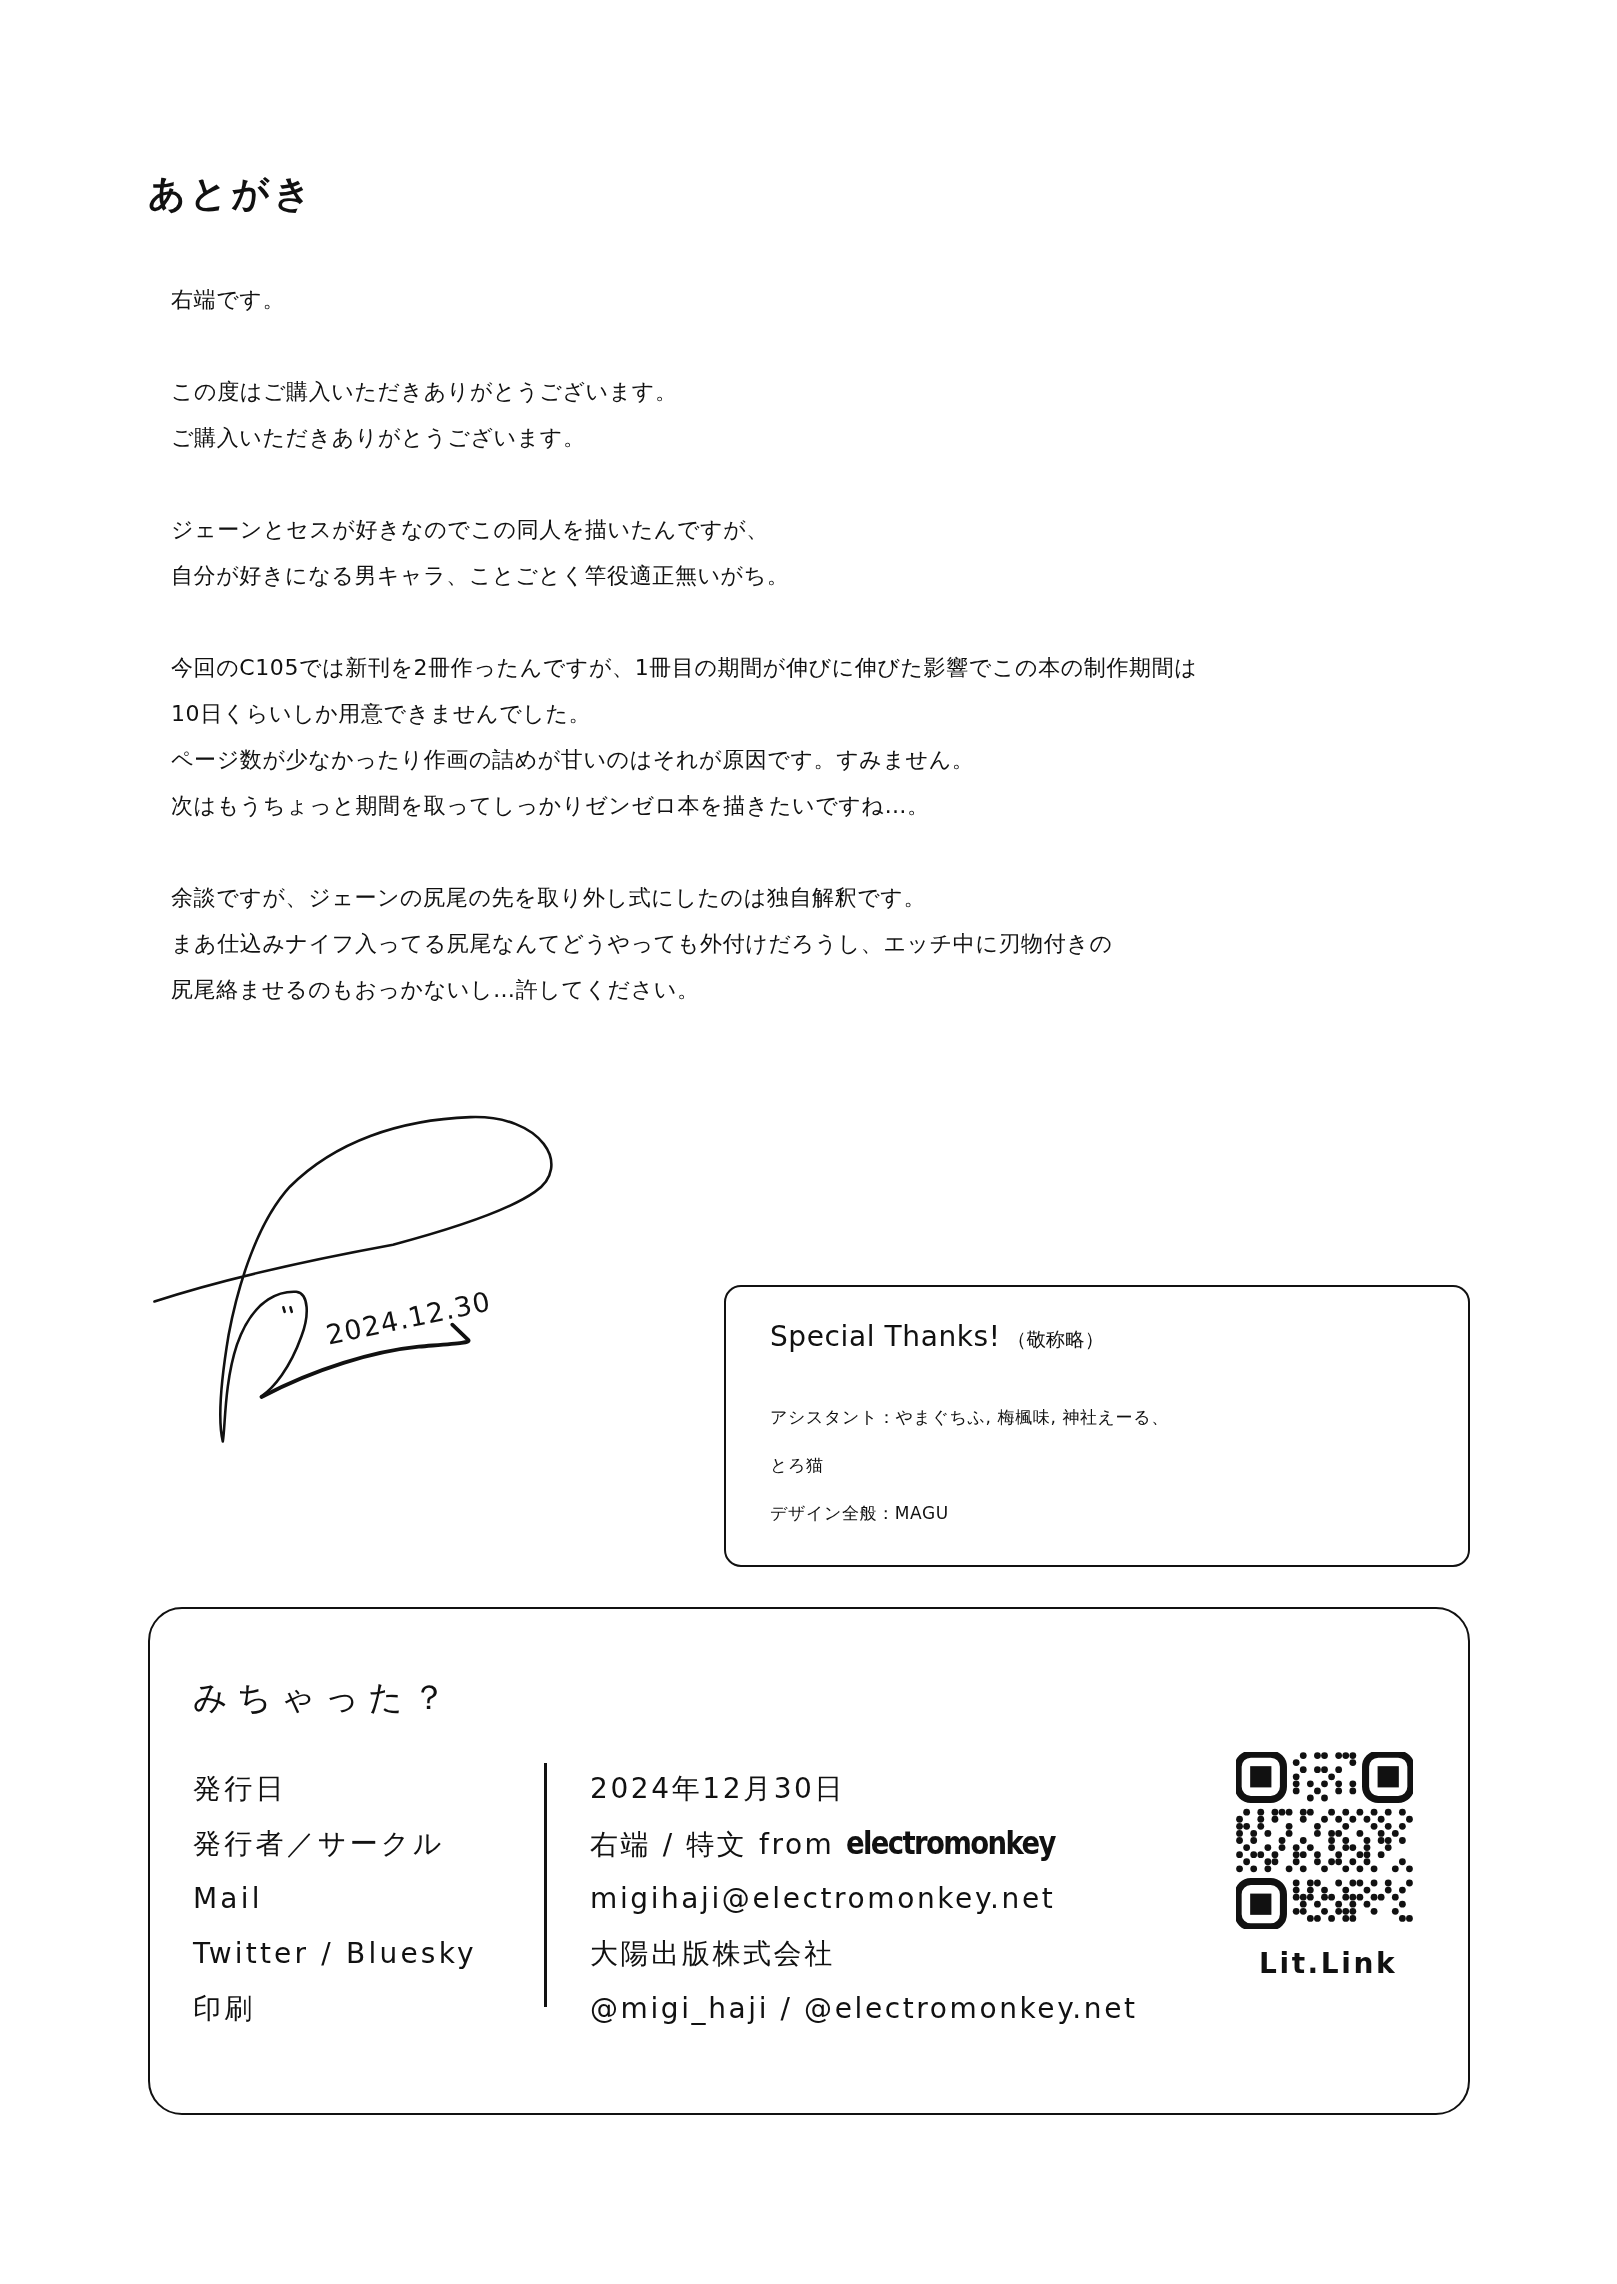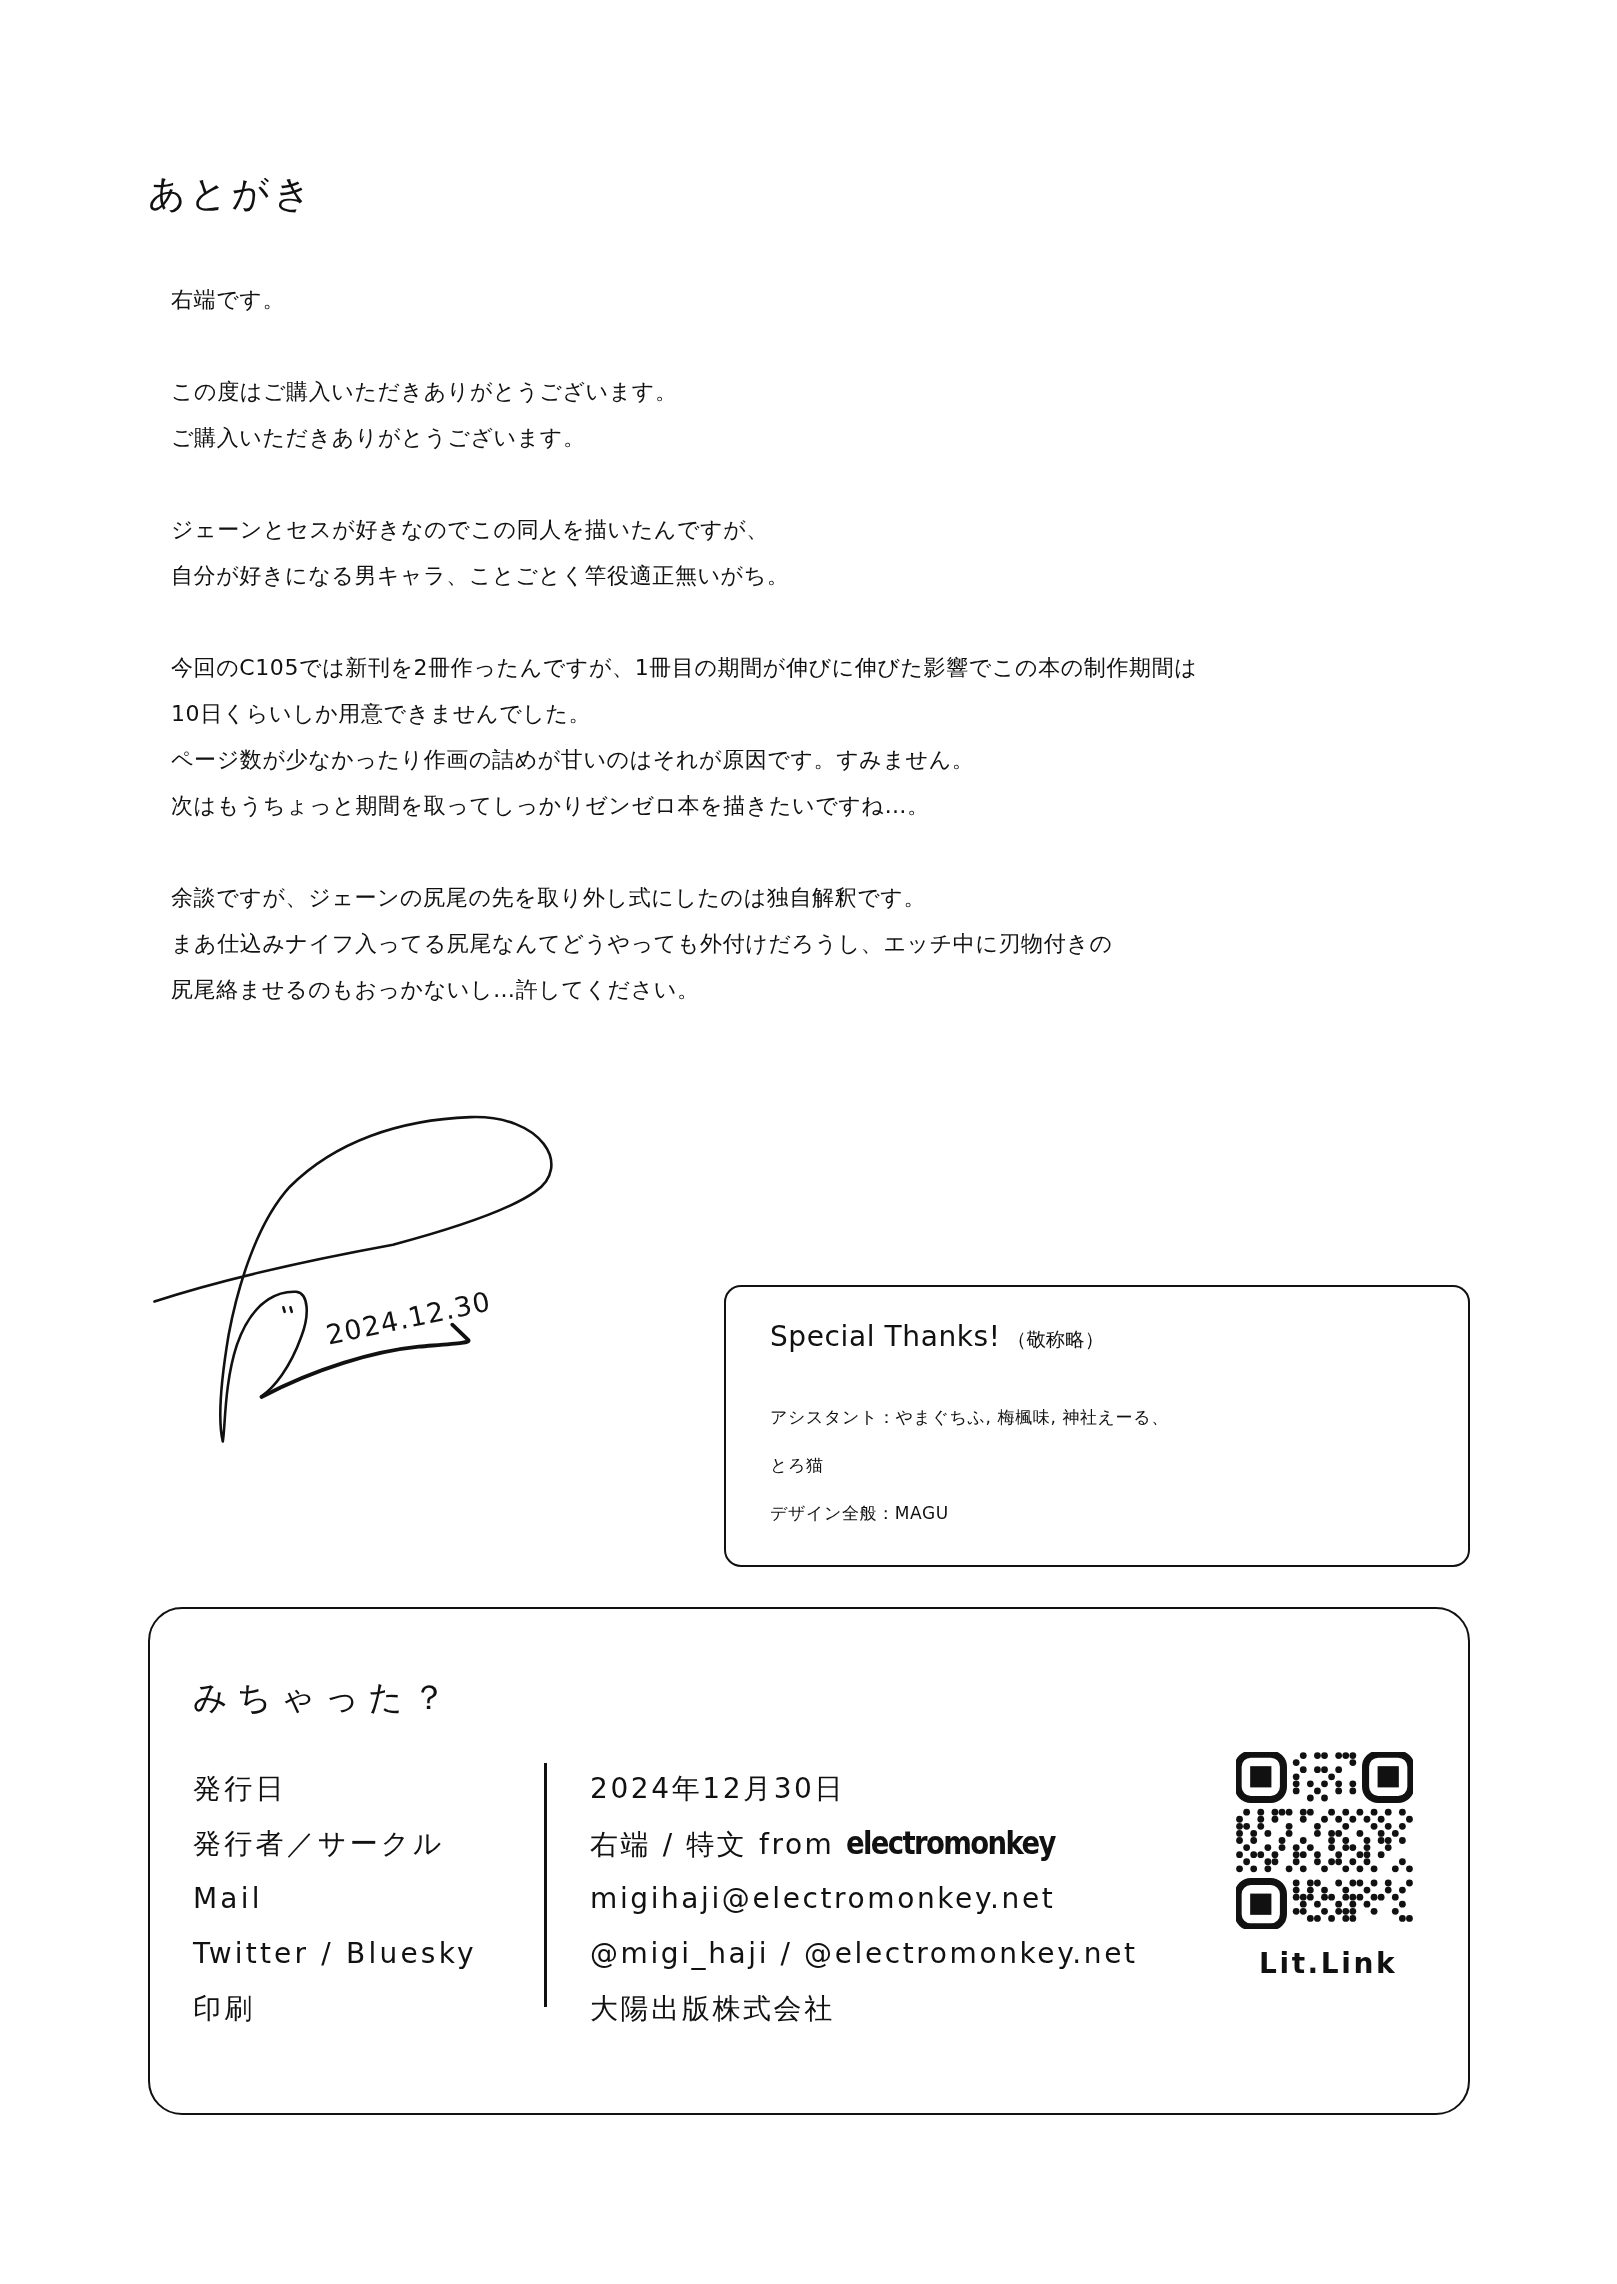--- a/index.html
+++ b/index.html
@@ -3,21 +3,21 @@
   <meta charset="utf-8">
   <style>
     html, body { margin: 0; padding: 0; background: #ffffff; }
     body {
       width: 1618px; height: 2284px; position: relative; overflow: hidden;
       font-family: "DejaVu Sans", "Liberation Sans", sans-serif;
       color: #111111;
     }
     .page-title {
       position: absolute; left: 148px; top: 175px;
-      font-size: 37px; font-weight: normal; letter-spacing: 3.9px; line-height: 1;
+      font-size: 37px; font-weight: bold; letter-spacing: 3.9px; line-height: 1;
     }
     .body-text {
       position: absolute; left: 171px; top: 277px; width: 1290px;
       font-size: 22px; line-height: 46px; letter-spacing: 0.6px;
     }
     .body-line { height: 46px; white-space: nowrap; }
     .signature {
       position: absolute; left: 148px; top: 1090px; width: 548px; height: 374px;
     }
     .thanks-box {
@@ -123,22 +123,22 @@
     <div class="label">Twitter / Bluesky</div>
     <div class="label">印刷</div>
   </div>
 
   <div class="divider"></div>
 
   <div class="values">
     <div class="value">2024年12月30日</div>
     <div class="value"><span>右端 / 特文 from </span><span class="brand-logo">electromonkey</span></div>
     <div class="value">migihaji@electromonkey.net</div>
+    <div class="value">大陽出版株式会社</div>
     <div class="value">@migi_haji / @electromonkey.net</div>
-    <div class="value">大陽出版株式会社</div>
   </div>
 
   <svg class="qr" viewBox="0 0 25 25" xmlns="http://www.w3.org/2000/svg">
     <g fill="#111">
       <rect x="0.3" y="0.3" width="6.4" height="6.4" rx="1.8" fill="none" stroke="#111" stroke-width="1"></rect>
       <rect x="2" y="2" width="3" height="3"></rect>
       <rect x="18.3" y="0.3" width="6.4" height="6.4" rx="1.8" fill="none" stroke="#111" stroke-width="1"></rect>
       <rect x="20" y="2" width="3" height="3"></rect>
       <rect x="0.3" y="18.3" width="6.4" height="6.4" rx="1.8" fill="none" stroke="#111" stroke-width="1"></rect>
       <rect x="2" y="20" width="3" height="3"></rect>

